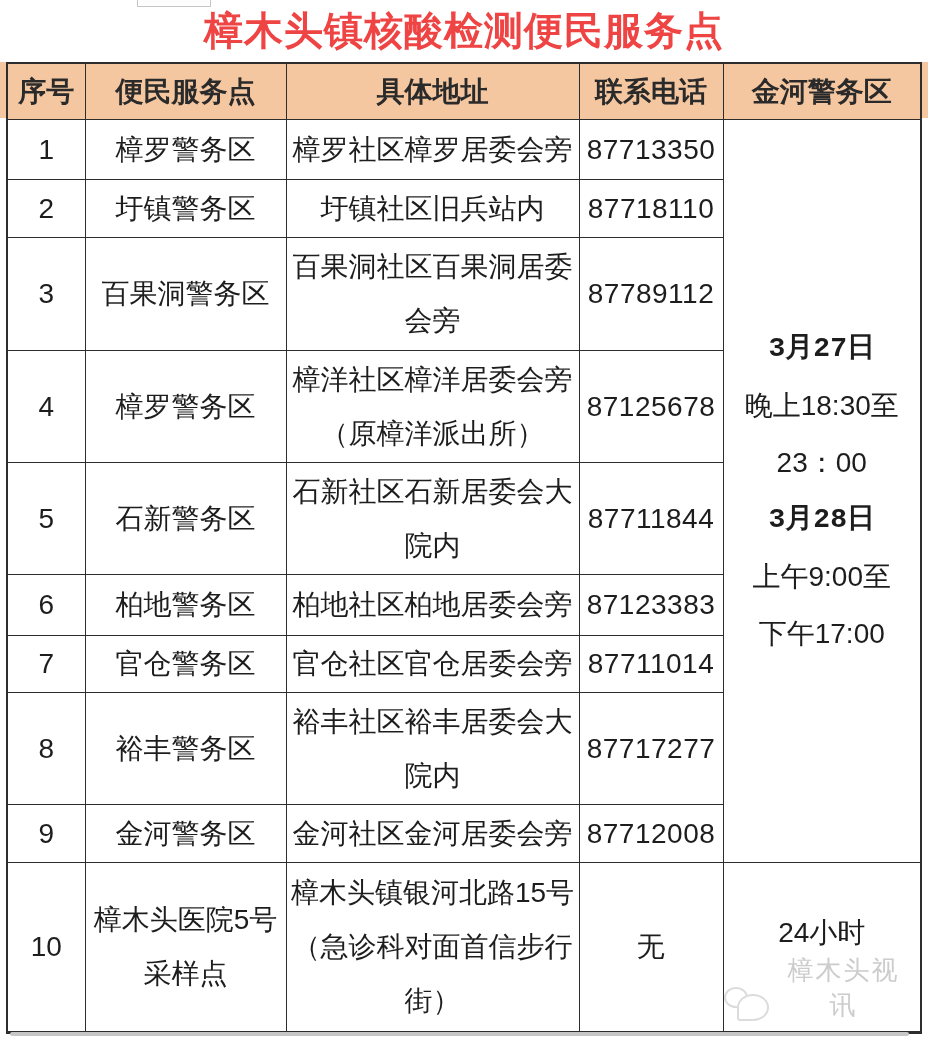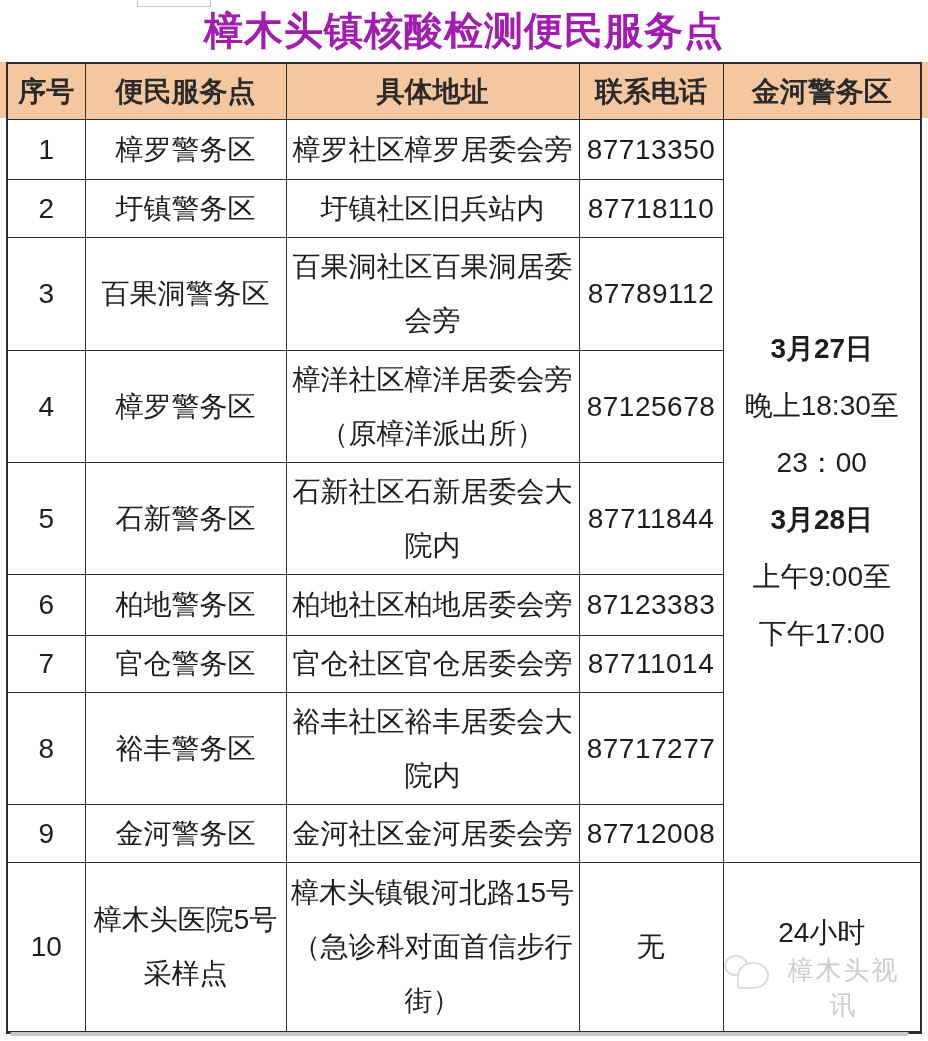--- a/index.html
+++ b/index.html
@@ -21,21 +21,21 @@
     width: 72px; height: 6px;
     border: 1.5px solid #c6c6c6; border-top: none;
     background: #fdfdfd;
   }
   .title {
     position: absolute; top: 2px; left: 0;
     width: 100%; text-align: center;
     font-size: 39px; font-weight: bold;
     letter-spacing: 1px;
     line-height: 58px;
-    color: #a21caf;
+    color: #ef4444;
   }
   
   .header-band {
     position: absolute; top: 62px; left: 0;
     width: 928px; height: 56px;
     background: #f4c7a1;
   }
   table.main {
     position: absolute; top: 62px; left: 6px;
     width: 914px;
@@ -58,26 +58,26 @@
     font-weight: bold;
     height: 55px;
     color: #2a2a2a;
   }
   table.main td { font-size: 28px; background: transparent; }
   .multiline { white-space: pre-line; line-height: 54px; }
   .num-cell { font-size: 28px; }
   .phone-cell { font-size: 28px; letter-spacing: 0.5px; }
   .time-cell { font-size: 28px; }
   .time-line { line-height: 57px; }
-  .time-line.bold { font-weight: bold; }
+  .time-line.bold { font-weight: bold; font-family: Liberation Mono, monospace; }
   .time24-cell { position: relative; font-size: 29px; }
   .time24-label { display: block; margin-bottom: 28px; }
   .watermark {
     position: absolute; right: 10px; bottom: 8px;
-    display: flex; align-items: flex-start; gap: 8px;
+    display: flex; align-items: flex-end; gap: 8px;
     color: #cccccc; font-size: 26px;
     text-shadow: 1px 1px 0 #ffffff, -1px -1px 0 #ffffff;
     letter-spacing: 2px;
     pointer-events: none;
   }
   .wm-logo { position: relative; width: 48px; height: 38px; }
   .wm-bubble-small {
     position: absolute; left: 0; top: 2px;
     width: 20px; height: 17px;
     border: 2px solid #dcdcdc;

